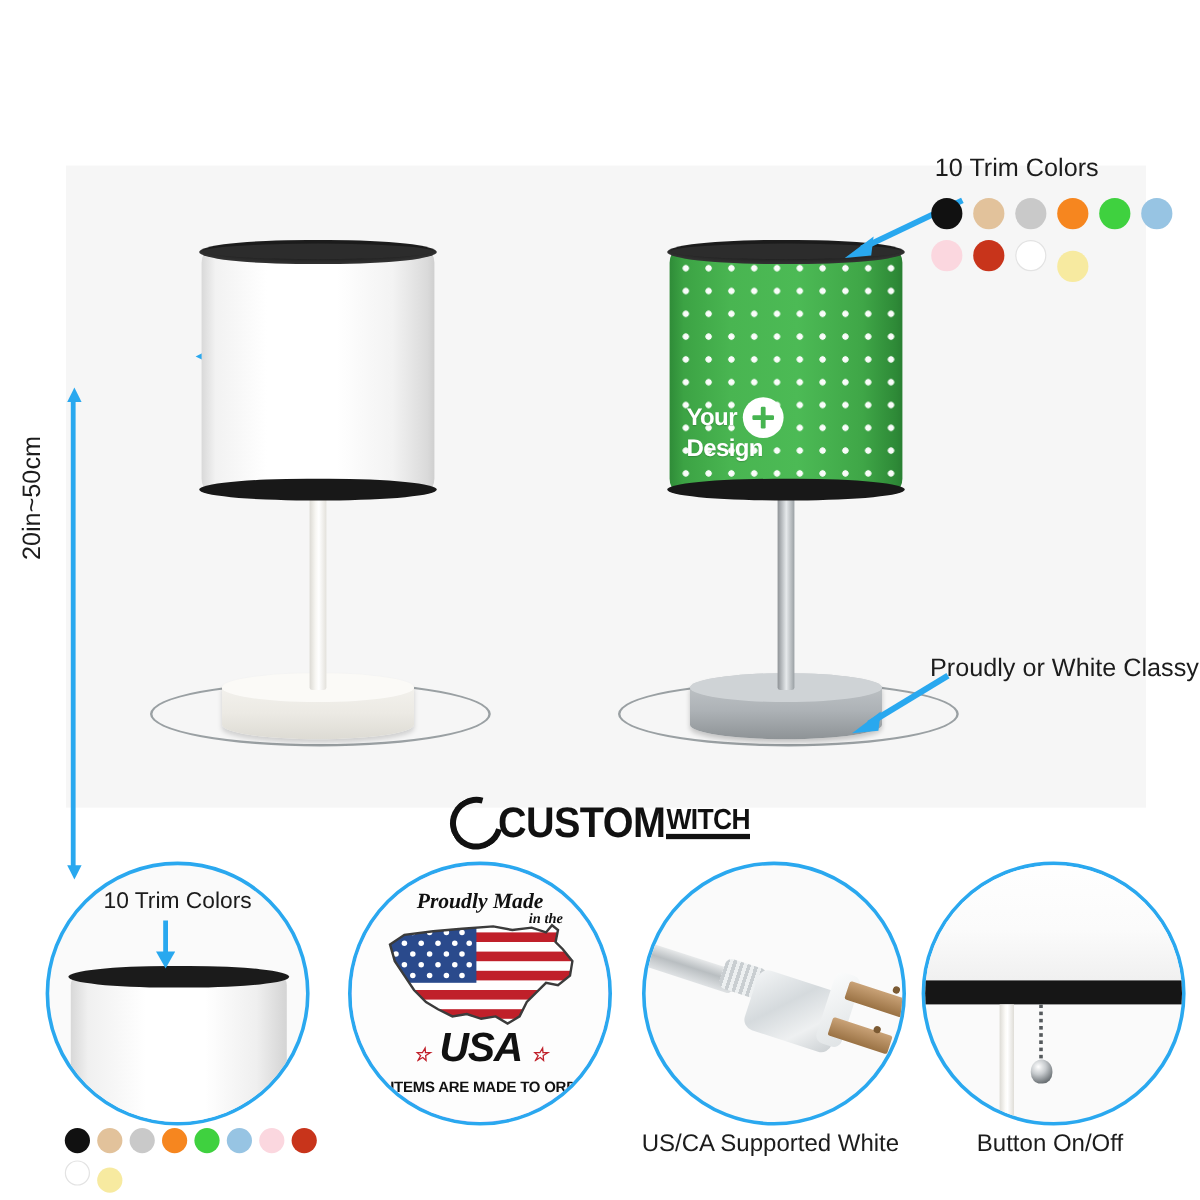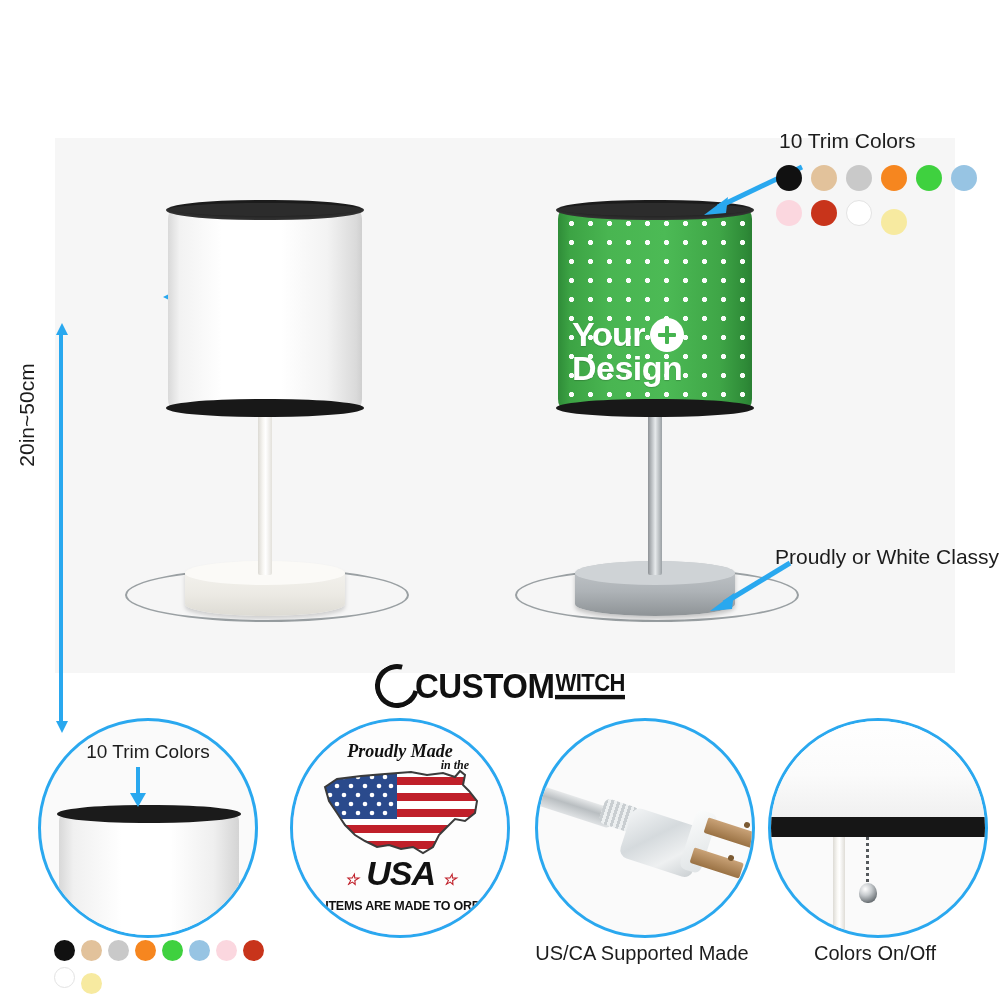--- a/index.html
+++ b/index.html
@@ -82,21 +82,21 @@
   .trim-bot{
     position:absolute;left:-2px;width:calc(100% + 4px);height:18px;
     background:#181818;border-radius:50%/55%;
   }
   .dots{position:absolute;left:0;top:0;width:100%;height:100%;
     background-image:radial-gradient(circle, #ffffff 2.4px, rgba(255,255,255,0) 2.9px);
     background-size:19px 19px;background-position:4px 5px;opacity:0.97;}
   .yd{
     position:absolute;left:14px;bottom:24px;width:calc(100% - 24px);
     color:#ffffff;font-weight:bold;line-height:0.98;
-    font-size:34px;letter-spacing:-0.5px;
+    font-size:20px;letter-spacing:-0.5px;
     text-shadow:0 1px 1px rgba(0,0,0,0.18);
   }
   .yd .l1{display:flex;align-items:center;gap:5px;}
   .plus-badge{
     width:34px;height:34px;border-radius:50%;background:#ffffff;
     position:relative;flex:0 0 auto;
   }
   .plus-badge:before,.plus-badge:after{
     content:"";position:absolute;background:#46b450;border-radius:1px;
   }
@@ -415,35 +415,35 @@
         <div class="plug-ridges" style="left:64px;top:76px;width:36px;height:26px;transform:rotate(18deg);transform-origin:left center;"></div>
 
         <div class="plug-body" style="left:88px;top:84px;width:76px;height:52px;transform:rotate(18deg);transform-origin:left center;"></div>
         <div class="plug-face" style="left:150px;top:86px;width:22px;height:62px;transform:rotate(18deg);transform-origin:left center;"></div>
 
         <div class="prong" style="left:168px;top:96px;width:52px;height:16px;transform:rotate(18deg);transform-origin:left center;"></div>
         <div class="prong-hole" style="left:206px;top:101px;width:6px;height:6px;transform:rotate(18deg);"></div>
         <div class="prong" style="left:154px;top:126px;width:52px;height:16px;transform:rotate(18deg);transform-origin:left center;"></div>
         <div class="prong-hole" style="left:190px;top:134px;width:6px;height:6px;transform:rotate(18deg);"></div>
       </div>
-      <div class="feat-label" style="left:0;top:224px;width:244px;">US/CA Supported Made</div>
+      <div class="feat-label" style="left:0;top:224px;width:244px;">US/CA Supported White</div>
     </div>
 
     <div class="feat" style="left:760px;top:10px;width:230px;height:280px;">
       <div class="circle" style="left:8px;top:0;width:214px;height:214px;">
 
         <div style="position:absolute;left:-20px;top:-10px;width:260px;height:106px;
                     background:linear-gradient(to bottom,#ffffff 0%,#fbfbfb 60%,#f0f0f0 100%);"></div>
         <div style="position:absolute;left:-20px;top:96px;width:260px;height:20px;background:#161616;"></div>
 
         <div style="position:absolute;left:62px;top:116px;width:12px;height:110px;
                     background:linear-gradient(to right,#dddbd5,#fcfbf8 40%,#ffffff 55%,#dfddd7);"></div>
 
         <div class="pull-chain" style="left:95px;top:116px;height:52px;width:3px;
                     background-image:linear-gradient(to bottom,#55595c 50%,rgba(0,0,0,0) 50%);
                     background-size:3px 6px;"></div>
         <div class="pull-knob" style="left:88px;top:162px;width:18px;height:20px;"></div>
       </div>
-      <div class="feat-label" style="left:0;top:224px;width:230px;">Colors On/Off</div>
+      <div class="feat-label" style="left:0;top:224px;width:230px;">Button On/Off</div>
     </div>
 
   </div>
 </div>
 
 </body></html>

